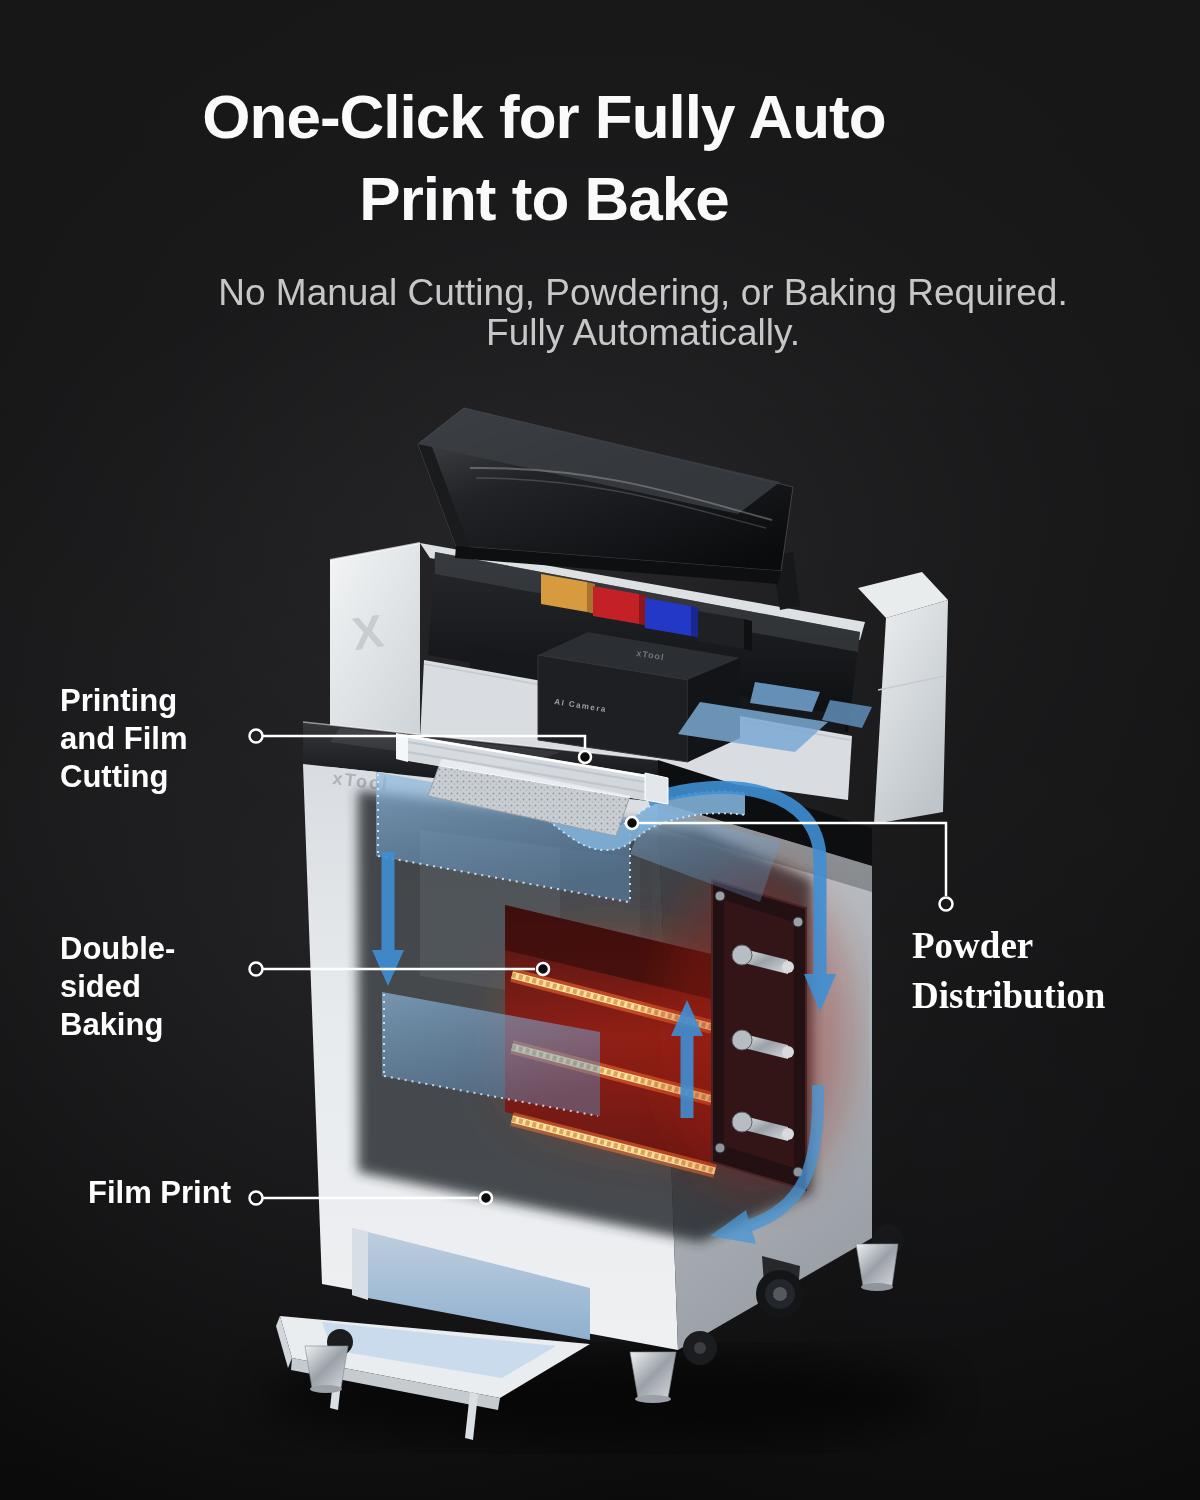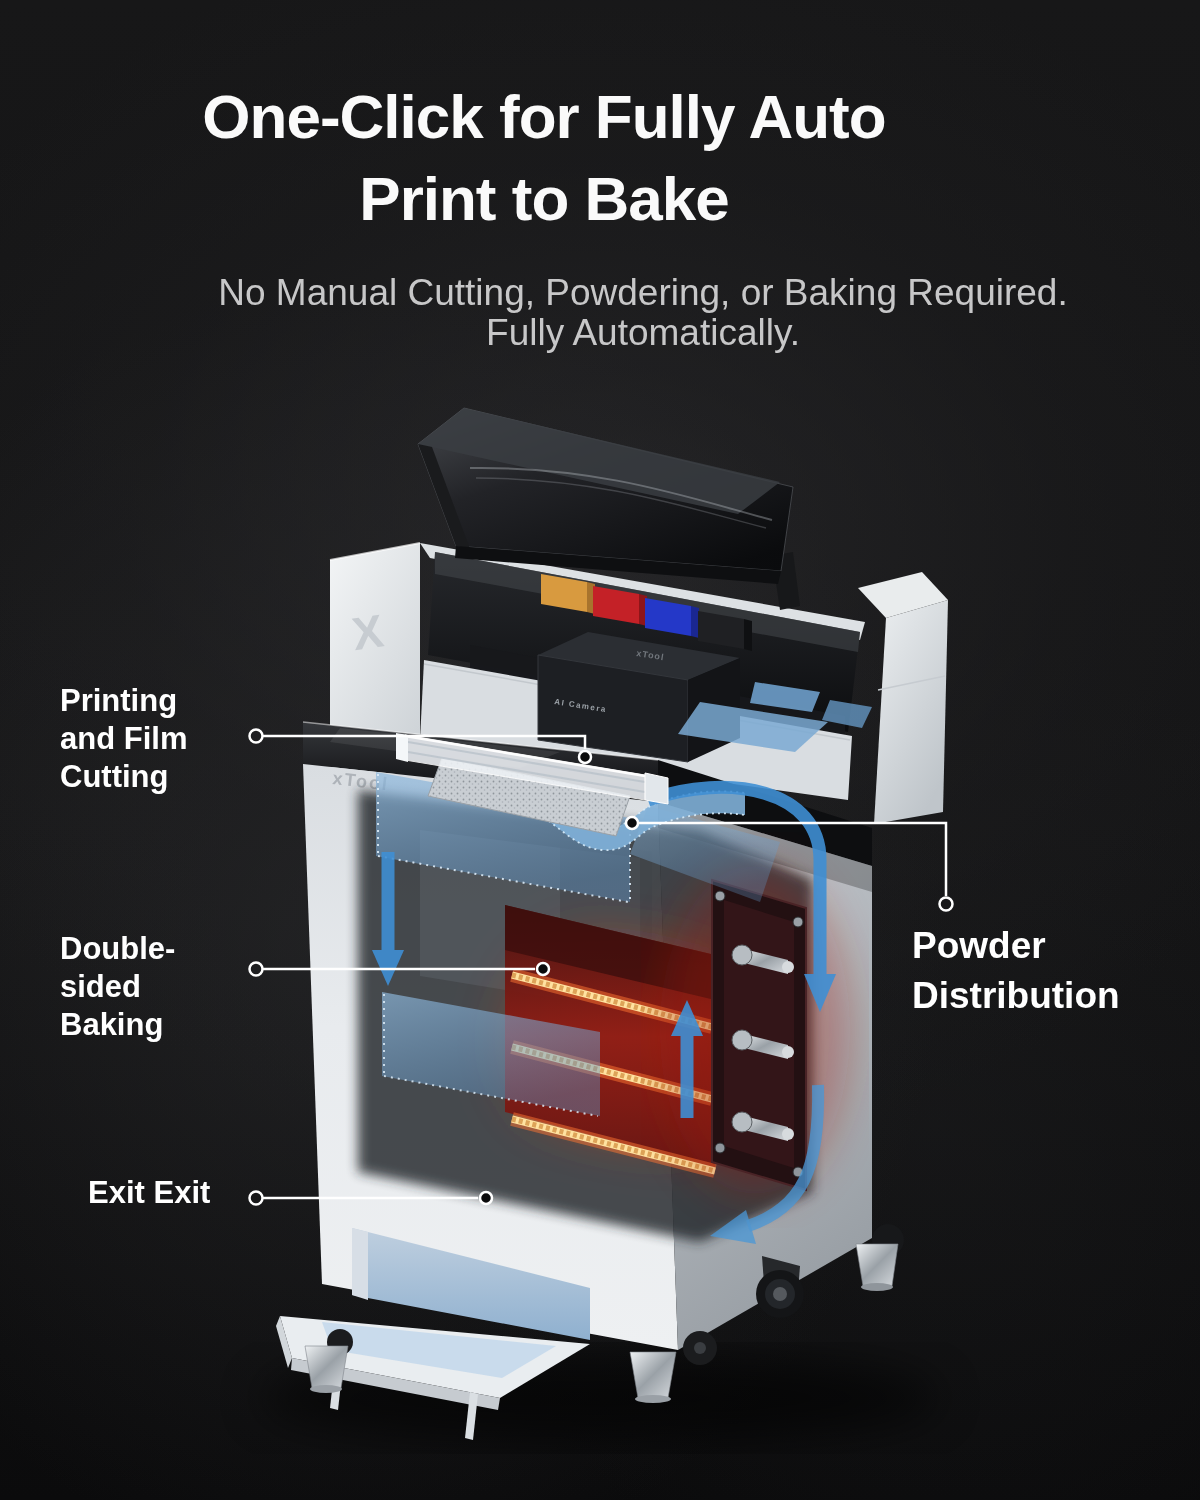--- a/index.html
+++ b/index.html
@@ -23,21 +23,21 @@
     white-space:pre-line;
     padding-left:43px;
   }
   .callout-label{
     position:absolute;color:#fff;font-weight:700;white-space:pre-line;
     font-size:31px;line-height:38px;letter-spacing:0;
   }
   .callout-label.printing{left:60px;top:682px;width:220px;}
   .callout-label.baking{left:60px;top:930px;width:220px;}
   .callout-label.filmexit{left:88px;top:1174px;width:220px;}
-  .callout-label.powder{left:912px;top:921px;width:280px;font-size:37px;line-height:50px;}
+  .callout-label.powder{left:912px;top:921px;width:280px;font-size:37px;line-height:50px;font-family:Liberation Serif, serif;}
   svg{position:absolute;left:0;top:0;}
 </style>
 </head>
 <body>
 
 <div class="stage">
 
   <div class="title">One-Click for Fully Auto
 Print to Bake</div>
   <div class="subtitle">No Manual Cutting, Powdering, or Baking Required.
@@ -315,17 +315,17 @@
       </g>
     </g>
   </svg>
 
   <div class="callout-label printing">Printing
 and Film
 Cutting</div>
   <div class="callout-label baking">Double-
 sided
 Baking</div>
-  <div class="callout-label filmexit">Exit Exit</div>
+  <div class="callout-label filmexit">Film Print</div>
   <div class="callout-label powder">Powder
 Distribution</div>
 
 </div>
 
 </body></html>

